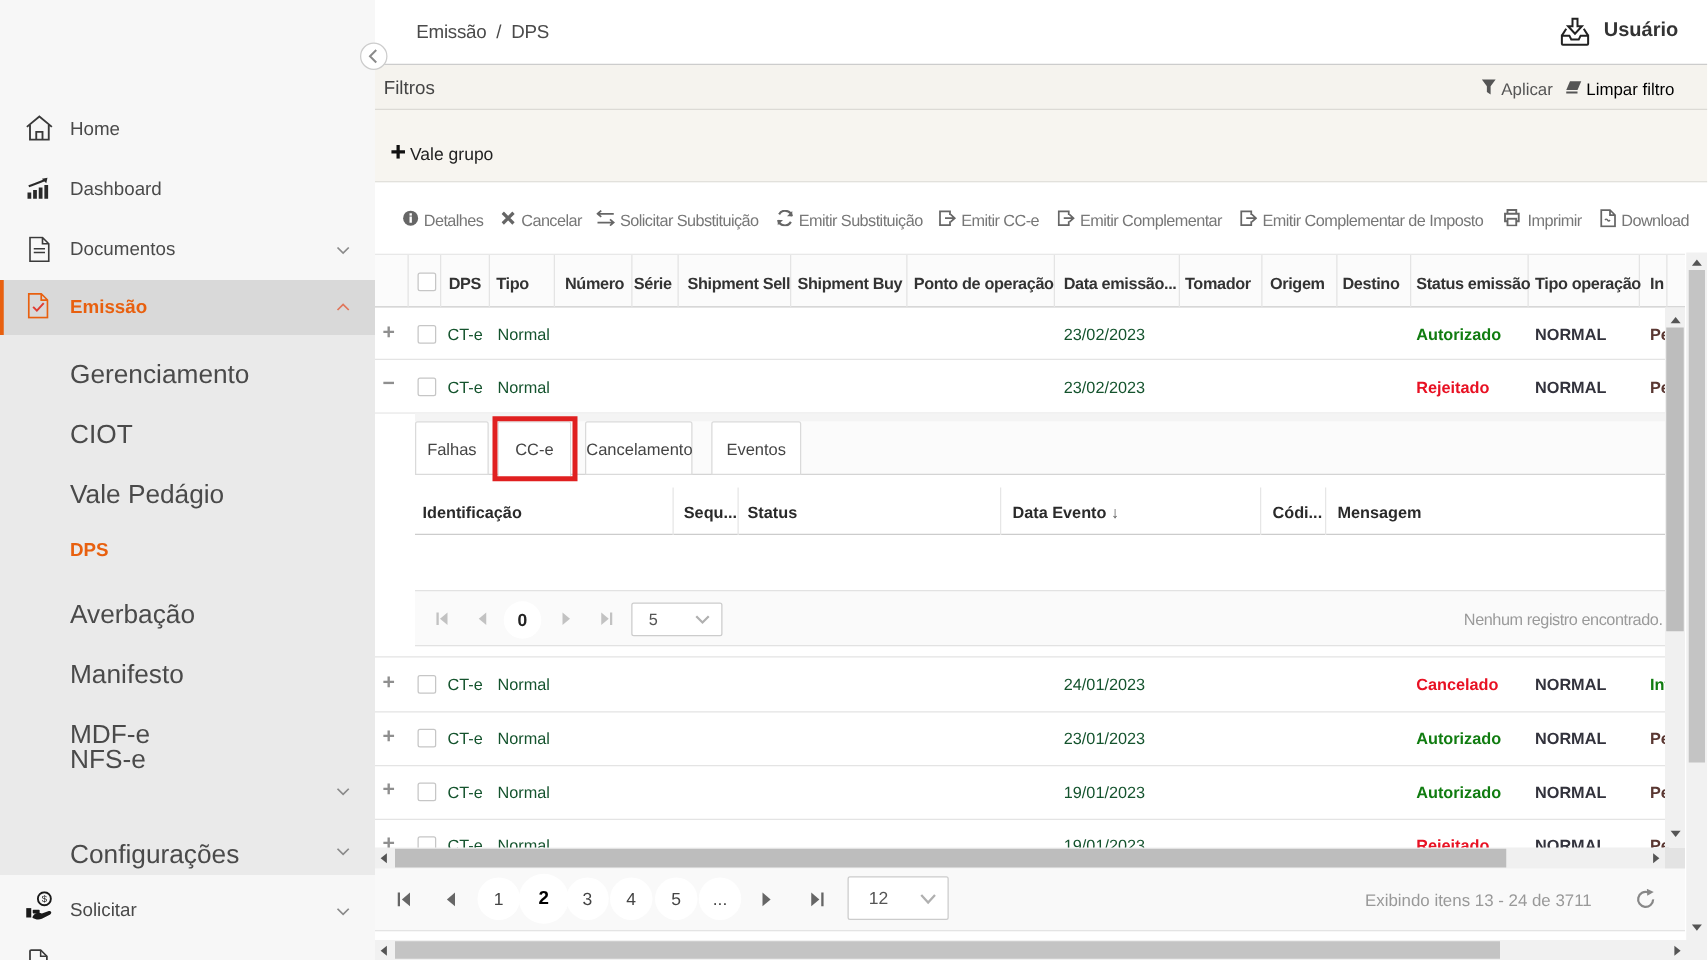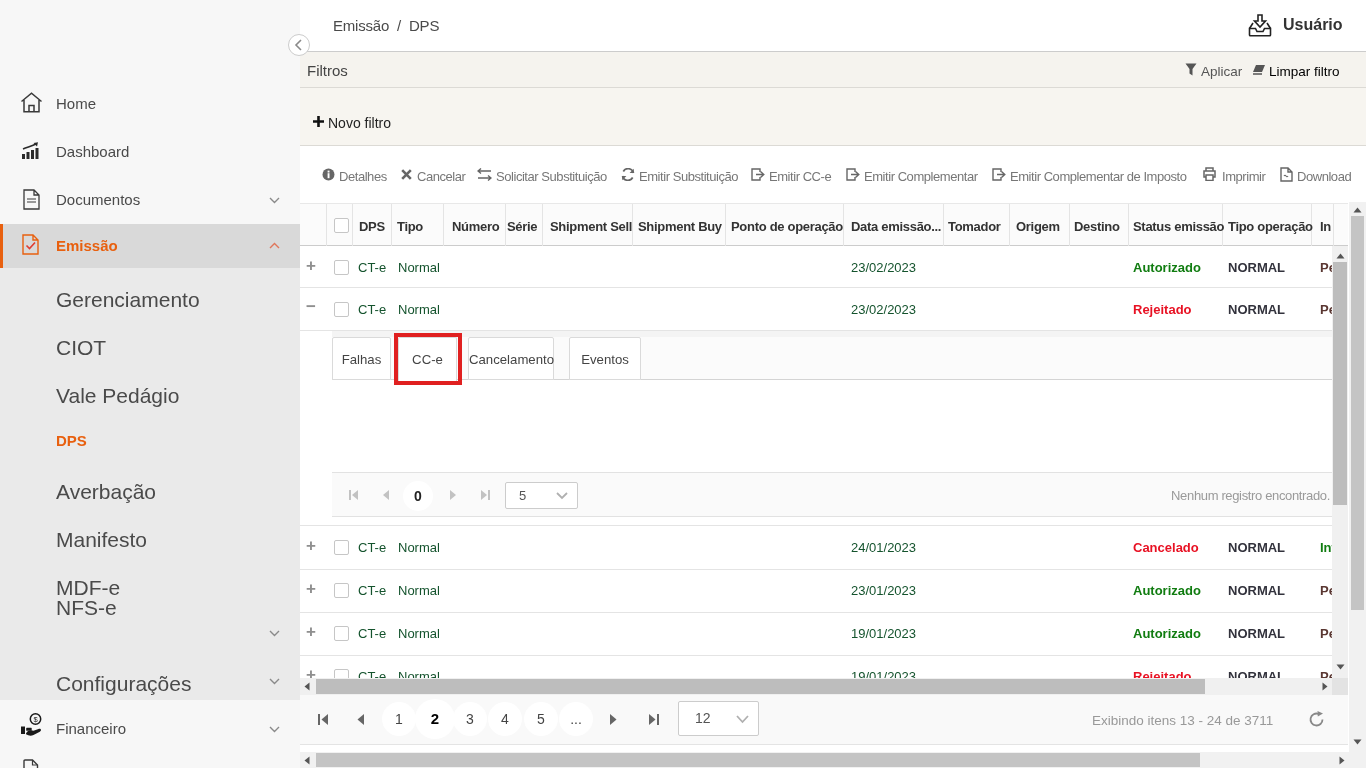--- a/index.html
+++ b/index.html
@@ -77,21 +77,21 @@
 <svg class="abs chev" style="left:268px;top:675px" viewBox="0 0 13 13">
       <path d="M2 4 L6.5 8.5 L11 4" fill="none" stroke="#8a8a8a" stroke-width="1.4"></path>
     </svg>
 <svg class="abs" style="left:20px;top:713px" width="23" height="24" viewBox="0 0 23 24">
       <circle cx="15.5" cy="6" r="5.2" fill="none" stroke="#1a1a1a" stroke-width="1.5"></circle>
       <text x="15.5" y="8.6" font-size="7.5" text-anchor="middle" fill="#1a1a1a" font-family="Liberation Sans">$</text>
       <rect x="1" y="13.5" width="4" height="7.5" fill="#1a1a1a"></rect>
       <path d="M6 20.5 C7.5 17.5 10.5 16.5 13.5 17.8 L18.5 16 C21 15.2 22 17.6 19.8 18.8 L13.5 22 C10.8 23.2 8.3 22.6 6 21.2 Z" fill="#1a1a1a"></path>
       <rect x="6.2" y="14.8" width="5.5" height="3" rx="0.6" fill="#1a1a1a"></rect>
     </svg>
-<div class="abs menu-label" style="left:56px;top:720px;">Financeiro</div>
+<div class="abs menu-label" style="left:56px;top:720px;">Solicitar</div>
 <svg class="abs chev" style="left:268px;top:723px" viewBox="0 0 13 13">
       <path d="M2 4 L6.5 8.5 L11 4" fill="none" stroke="#8a8a8a" stroke-width="1.4"></path>
     </svg>
 <svg class="abs" style="left:23px;top:759px" width="16" height="9" viewBox="0 0 16 9">
       <path d="M1 9 V2 Q1 1 2 1 H9.5 L14.5 6 V9" fill="none" stroke="#3a3a3a" stroke-width="1.4"></path>
       <path d="M9.5 1 V6 H14.5" fill="none" stroke="#3a3a3a" stroke-width="1.2"></path>
     </svg>
 
 <div class="abs" style="left:300px;top:0;width:1066px;height:52px;background:#fff;border-bottom:1px solid #ccc;"></div>
 <div class="abs" style="left:333px;top:17px;font-size:15px;letter-spacing:-0.2px;color:#4a4a4a;">Emissão&nbsp;&nbsp;/&nbsp;&nbsp;DPS</div>
@@ -116,21 +116,21 @@
 <svg class="abs" style="left:1252px;top:64px" width="14" height="12" viewBox="0 0 14 12">
       <path d="M4 1 H13 L10 8 H1 Z" fill="#555"></path>
       <path d="M1 10 H10" stroke="#555" stroke-width="1.5"></path>
     </svg>
 <div class="abs" style="left:1269px;top:64px;font-size:13.5px;color:#000000;">Limpar filtro</div>
 
 <div class="abs" style="left:300px;top:88px;width:1066px;height:58px;background:#f7f5f0;border-bottom:1px solid #dcdad5;"></div>
 <svg class="abs" style="left:313px;top:116px" width="11" height="11" viewBox="0 0 11 11">
       <path d="M5.5 0 V11 M0 5.5 H11" stroke="#111" stroke-width="2.6"></path>
     </svg>
-<div class="abs" style="left:328px;top:115px;font-size:14px;color:#222;">Novo filtro</div>
+<div class="abs" style="left:328px;top:115px;font-size:14px;color:#222;">Vale grupo</div>
 
 <div class="abs" id="toolbar" style="left:300px;top:146px;width:1066px;height:57px;background:#fff;"></div>
 <svg class="abs" style="left:322px;top:168px" width="13" height="13" viewBox="0 0 13 13">
       <circle cx="6.5" cy="6.5" r="6" fill="#666"></circle>
       <rect x="5.6" y="5.2" width="1.9" height="5" fill="#fff"></rect>
       <rect x="5.6" y="2.6" width="1.9" height="1.9" fill="#fff"></rect>
     </svg>
 <div class="tbtn abs" style="left:339px;">Detalhes</div>
 <svg class="abs" style="left:401px;top:169px" width="11" height="11" viewBox="0 0 11 11">
       <path d="M1.2 1.2 L9.8 9.8 M9.8 1.2 L1.2 9.8" stroke="#666" stroke-width="2.6"></path>
@@ -228,20 +228,33 @@
 
 <div class="abs" id="detail" style="left:300px;top:331px;width:1032px;height:195px;background:#fff;border-bottom:1px solid #e4e4e4;"></div>
 <div class="abs" style="left:332px;top:331px;width:1000px;height:49px;background:#fbfbfb;border-bottom:1px solid #d4d4d4;"></div>
 <div class="abs" style="left:332px;top:331px;width:1000px;height:6px;background:#f4f4f4;"></div>
 <div class="tab abs" style="left:332px;top:337px;width:59px;line-height:43px;">Falhas</div>
 <div class="tab abs" style="left:398px;top:337px;width:59px;line-height:43px;border-bottom:none;height:44px;">CC-e</div>
 <div class="tab abs" style="left:468px;top:337px;width:86px;line-height:43px;">Cancelamento</div>
 <div class="tab abs" style="left:569px;top:337px;width:72px;line-height:43px;">Eventos</div>
 <div class="abs" style="left:394px;top:333px;width:68px;height:52px;border:4px solid #e02020;"></div>
 
+<div class="abs" style="left:332px;top:390px;width:1000px;height:38px;border-bottom:1px solid #ccc;background:#fff;">
+  <div class="abs" style="left:206px;top:0;width:1px;height:38px;background:#e6e6e6"></div>
+  <div class="abs" style="left:258px;top:0;width:1px;height:38px;background:#e6e6e6"></div>
+  <div class="abs" style="left:468px;top:0;width:1px;height:38px;background:#e6e6e6"></div>
+  <div class="abs" style="left:676px;top:0;width:1px;height:38px;background:#e6e6e6"></div>
+  <div class="abs" style="left:728px;top:0;width:1px;height:38px;background:#e6e6e6"></div>
+  <div class="abs b13" style="left:6px;top:12px;">Identificação</div>
+  <div class="abs b13" style="left:215px;top:12px;">Sequ...</div>
+  <div class="abs b13" style="left:266px;top:12px;">Status</div>
+  <div class="abs b13" style="left:478px;top:12px;">Data Evento <span style="font-weight:normal;font-size:13px;color:#555">↓</span></div>
+  <div class="abs b13" style="left:686px;top:12px;">Códi...</div>
+  <div class="abs b13" style="left:738px;top:12px;">Mensagem</div>
+</div>
 
 <div class="abs" style="left:332px;top:472px;width:1000px;height:45px;background:#fafafa;border-top:1px solid #e2e2e2;border-bottom:1px solid #e2e2e2;">
   <svg class="abs" style="left:17px;top:16px" width="10" height="12" viewBox="0 0 10 12">
         <rect x="0" y="1" width="2" height="10" fill="#c2c2c2"></rect>
         <path d="M9 1 L3 6 L9 11 Z" fill="#c2c2c2"></path>
       </svg>
   <svg class="abs" style="left:50px;top:16px" width="8" height="12" viewBox="0 0 8 12">
         <path d="M7 1 L1 6 L7 11 Z" fill="#c2c2c2"></path>
       </svg>
   <div class="abs" style="left:71px;top:8px;width:30px;height:30px;border-radius:50%;background:#fff;text-align:center;line-height:30px;font-size:14px;font-weight:bold;color:#222;">0</div>

